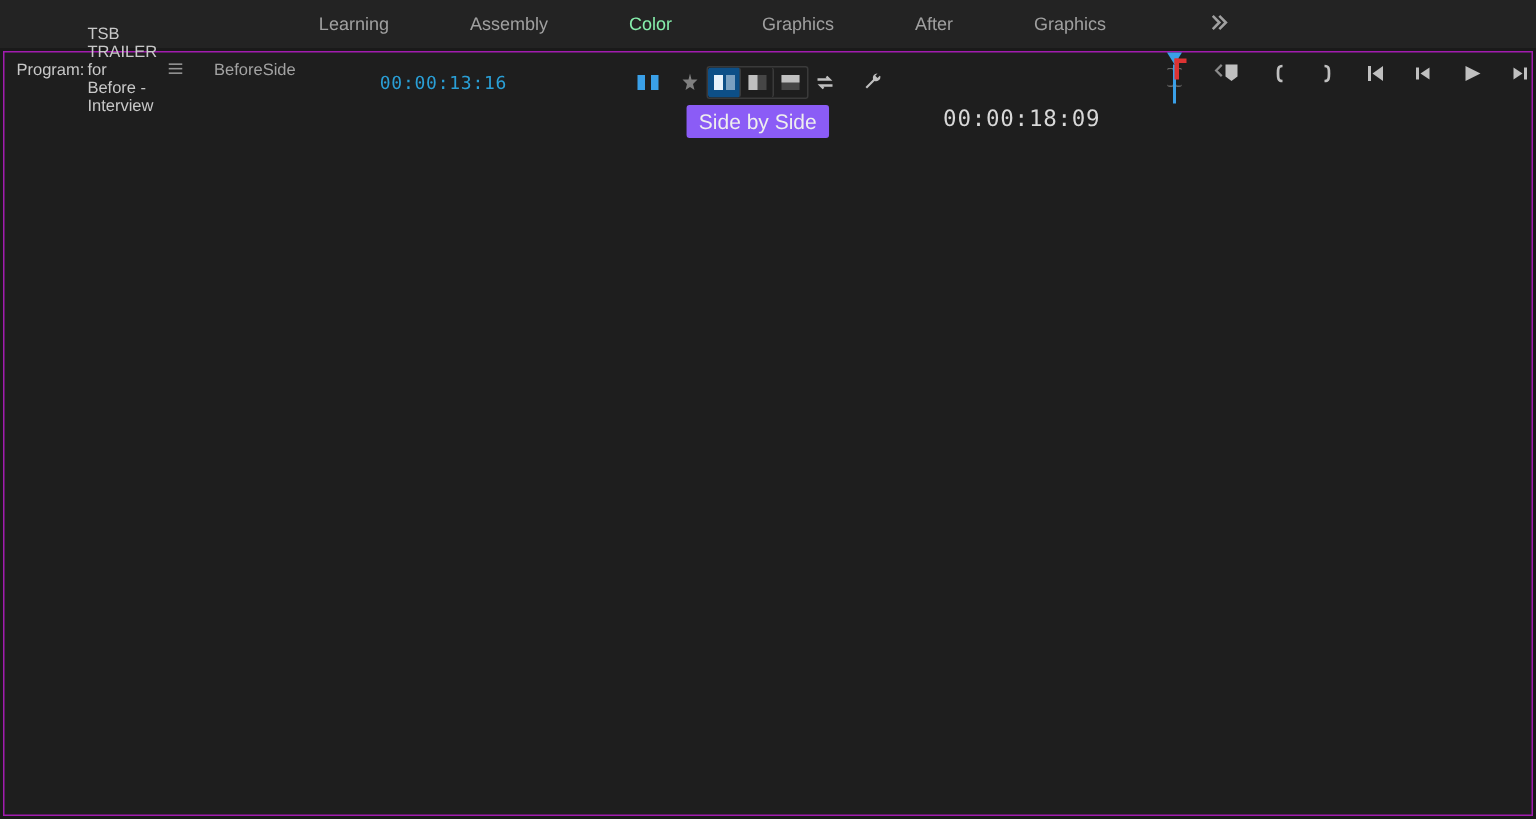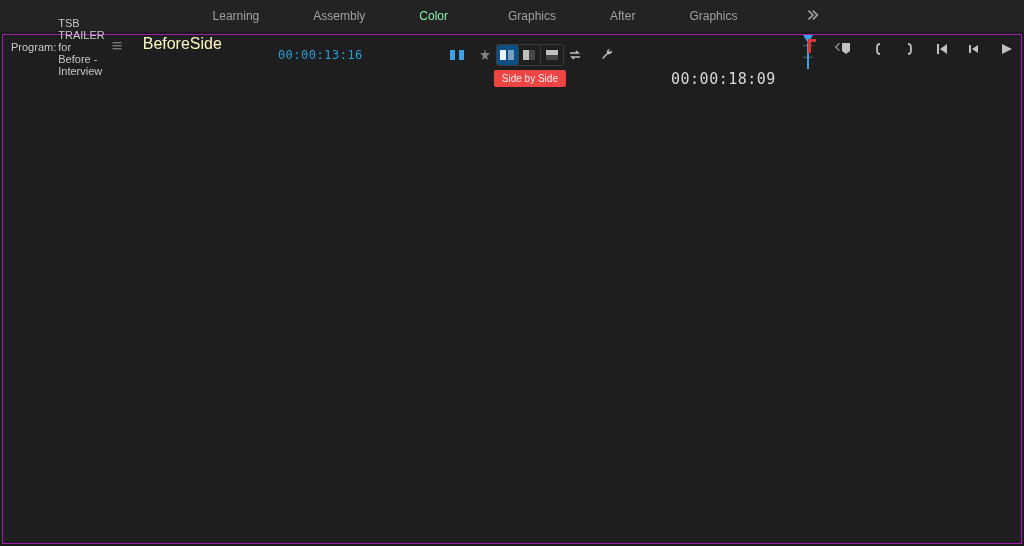--- a/index.html
+++ b/index.html
@@ -13,21 +13,21 @@
   .ws-tab.active { color: #86efac; }
   .ws-overflow { margin-left: 40px; color:#a0a0a0; cursor:pointer; padding:0 10px;}
   .ws-overflow svg{width:14px;height:14px;}
 
   
   .program-panel { flex:1; border:1px solid #a21caf; margin:2px; display:flex; flex-direction:row; background:#1e1e1e; }
   .panel-header { height:24px; display:flex; align-items:center; padding:0 8px; color:#c8c8c8; font-size:11px; gap:6px;}
   .panel-header .menu-icon{opacity:.7;}
 
   
-  .labels-row { display:flex; justify-content:flex-start; padding:0 12px; color:#fef9c3; font-size:16px; height:18px; align-items:flex-end;}
+  .labels-row { display:flex; justify-content:flex-start; padding:0 12px; color:#a3a3a3; font-size:11px; height:18px; align-items:flex-end;}
 
   
   .compare { display:flex; gap:2px; padding:6px 12px 0 12px; }
   .img-box { flex:1; height:278px; background:#000; position:relative; overflow:hidden; }
   
   .frame-before, .frame-after { position:absolute; inset:0; }
   .frame-before {
     background:
       radial-gradient(ellipse 180px 240px at 74% 50%, #d9b28b 0%, #a07a58 28%, rgba(0,0,0,0) 55%),
       linear-gradient(90deg, rgba(10,8,6,.9) 0%, rgba(30,22,14,.85) 30%, rgba(50,36,22,.7) 55%, rgba(15,12,10,.9) 100%),
@@ -43,33 +43,33 @@
   }
   .light-strip { position:absolute; top:10px; width:14px; height:200px; background:linear-gradient(#f5efe2,#e8dcc4); border-radius:3px; box-shadow:0 0 18px 4px rgba(240,230,210,.35);}
   .shirt { position:absolute; bottom:0; right:0; width:62%; height:34%; background:linear-gradient(#6a7884,#323a42); border-top-left-radius:60% 90%;}
   .hand { position:absolute; bottom:12px; left:22%; width:48px;height:48px;border-radius:50%; background:radial-gradient(circle at 40% 40%, #dca87c,#8a6242);}
   .face { position:absolute; top:60px; right:20%; width:130px; height:170px; border-radius:50% 50% 46% 46%; background:radial-gradient(ellipse at 42% 38%, #e9bd93 0%, #b48456 60%, #6e4d33 100%);}
   .hair { position:absolute; top:34px; right:19%; width:138px; height:80px; border-radius:60% 60% 30% 30%; background:linear-gradient(#6b4f34,#3a2b1b);}
 
   
   .controls-1 { display:flex; align-items:center; padding:8px 18px 2px 18px; height:34px;}
   .tc-left { color:#2a9fd6; font-family:"Lucida Console",Monaco,monospace; font-size:12px; letter-spacing:.5px; flex:0 0 140px;}
-  .tc-right { color:#d8d8d8; font-family:"Lucida Console",Monaco,monospace; font-size:15px; letter-spacing:.5px; flex:0 0 140px; text-align:right;margin-top:48px;}
+  .tc-right { color:#d8d8d8; font-family:"Lucida Console",Monaco,monospace; font-size:15px; letter-spacing:.5px; flex:0 0 140px; text-align:center;margin-top:48px;}
   .mid-ctrls { flex:1; display:flex; align-items:center; justify-content:center; gap:2px; position:relative;}
   .left-ctrls { flex:0 0 auto; display:flex; align-items:center; gap:6px; margin-left:28px;}
   .right-ctrls { flex:0 0 auto; display:flex; align-items:center; gap:10px; margin-right:18px;}
   .icon-btn { width:22px; height:20px; display:flex; align-items:center; justify-content:center; color:#c0c0c0; cursor:pointer; border-radius:2px;}
   .icon-btn.active { background:#0d4f87; color:#e8f2fb;}
   .icon-btn svg{width:16px;height:16px;}
   .view-group { display:flex; border:1px solid #3a3a3a; border-radius:2px; overflow:hidden;}
   .view-group .icon-btn{border-right:1px solid #3a3a3a;}
   .view-group .icon-btn:last-child{border-right:none;}
   .blue-icon{color:#3aa0e8;}
 
-  .tooltip { position:absolute; top:26px; left:50%; transform:translateX(-50%); background:#ef4444; color:#eee; padding:3px 8px; font-size:10px; border-radius:2px; white-space:nowrap;}
+  .tooltip { position:absolute; top:26px; left:50%; transform:translateX(-50%); background:#8b5cf6; color:#eee; padding:3px 8px; font-size:14px; border-radius:2px; white-space:nowrap;}
 
   
   .mini-tl { position:relative; height:32px; margin:0 14px;}
   .mini-tl .track { position:absolute; left:0; right:0; top:16px; height:1px; background:#444;}
   .mini-tl .ticks { position:absolute; left:0; right:0; top:12px; height:9px; display:flex; justify-content:space-between;}
   .mini-tl .ticks span{width:1px;height:9px;background:#444;}
   .mini-tl .ticks span:nth-child(odd){height:5px;margin-top:2px;}
   .mini-tl .playhead { position:absolute; top:0; width:0;height:0;border-left:5px solid transparent;border-right:5px solid transparent;border-top:8px solid #3aa0e8;}
   .mini-tl .playhead::after{content:"";position:absolute;left:-1px;top:0;width:2px;height:26px;background:#3aa0e8;}
   .mini-tl .in-mark{position:absolute;top:4px;width:8px;height:14px;border-left:3px solid #d33; border-top:3px solid #d33;}

